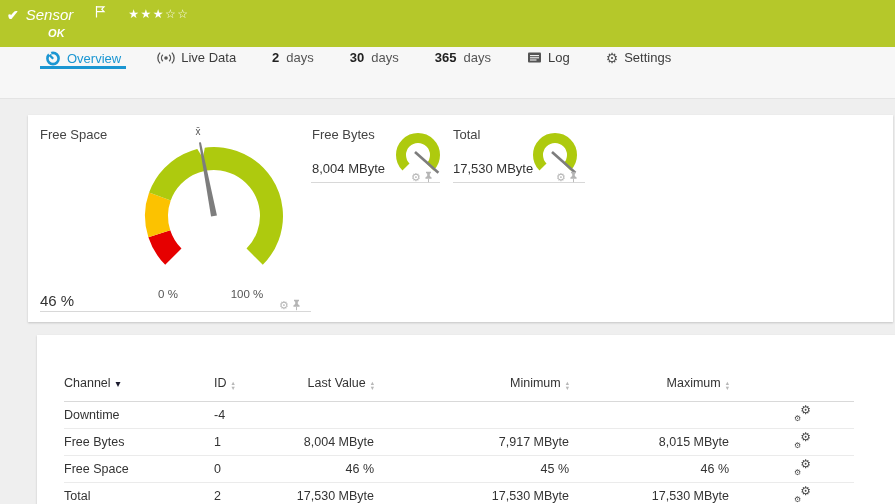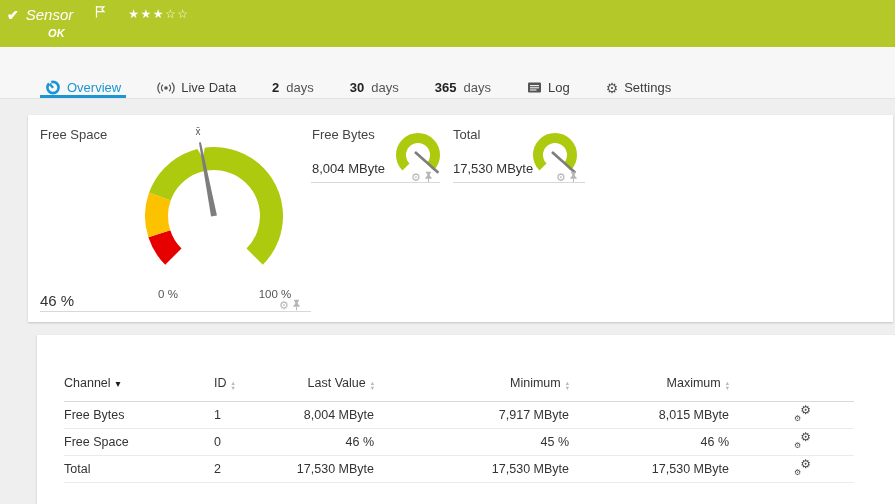--- a/index.html
+++ b/index.html
@@ -11,21 +11,21 @@
   .title-row{display:flex;align-items:flex-start;padding:6px 0 0 7px;}
   .check{font-size:14px;font-weight:bold;margin-right:7px;line-height:18px;}
   .kind{font-style:italic;font-size:15px;line-height:18px;margin-right:17px;}
   .sensor-name{font-size:15.5px;font-weight:700;line-height:18px;letter-spacing:.2px;}
   .flag{margin-left:5px;margin-top:-2px;cursor:pointer;}
   .stars{margin-left:22px;font-size:12px;letter-spacing:1.5px;line-height:14px;margin-top:1px;cursor:pointer;}
   .stars .dim{opacity:.9;}
   .status{position:absolute;left:48px;top:27px;font-size:11px;font-weight:700;letter-spacing:.3px;font-style:italic;}
 
   
-  .tabs{display:flex;align-items:flex-end;height:52px;background:#f7f7f7;border-bottom:1px solid #e4e4e4;padding-left:40px;box-sizing:border-box;}
+  .tabs{display:flex;align-items:flex-start;height:52px;background:#f7f7f7;border-bottom:1px solid #e4e4e4;padding-left:40px;box-sizing:border-box;}
   .tab{display:flex;align-items:center;gap:6px;padding:3px 5px 0 5px;margin-right:26px;border-bottom:3px solid transparent;box-sizing:border-box;font-size:13px;color:#3c3c3c;cursor:pointer;white-space:nowrap;}
   .tab .num{font-weight:700;color:#222;}
   .tab .day-word{color:#555;margin-left:1px;}
   .tab.active{color:#1b96d2;border-bottom-color:#1b96d2;}
   .tab-icon{display:inline-flex;align-items:center;}
   .gear-glyph{font-size:14px;line-height:14px;color:#555;}
 
   
   .panel{position:absolute;left:28px;width:865px;background:#fff;box-shadow:0 1px 2px rgba(0,0,0,.18);}
   .gauges-panel{top:115px;height:207px;}
@@ -127,21 +127,21 @@
     <svg style="position:absolute;left:86px;top:6px;overflow:visible;" width="200" height="175" viewBox="0 0 200 175">
       <path d="M59.34 135.66 A57.5 57.5 0 0 1 45.31 112.77" stroke="#e60000" stroke-width="23" fill="none"></path>
       <path d="M45.31 112.77 A57.5 57.5 0 0 1 45.9 75.52" stroke="#fcc200" stroke-width="23" fill="none"></path>
       <path d="M45.9 75.52 A57.5 57.5 0 1 1 140.66 135.66" stroke="#aeca0e" stroke-width="23" fill="none"></path>
       <polygon points="91.4,23.3 81.6,25.2 88.9,37" fill="#ffffff"></polygon>
       <polygon points="102.95,94.44 86.92,21.14 84.96,21.52 97.05,95.56" fill="#7d7d7d"></polygon>
       <text x="84" y="14" font-size="10" fill="#555" text-anchor="middle">x̄</text>
     </svg>
 
     <span class="scale-label" style="left:120px;top:173px;width:40px;">0 %</span>
-    <span class="scale-label" style="left:222px;top:173px;width:50px;">100 %</span>
+    <span class="scale-label" style="left:194px;top:173px;width:50px;">100 %</span>
     <span class="big-value" style="left:12px;top:177px;">46 %</span>
     <span class="tile-line" style="left:12px;top:196px;width:271px;"></span>
     <span class="tile-icons" style="left:251px;top:184px;">
       <span class="gear-sm">⚙</span>
       <svg width="9" height="12" viewBox="0 0 9 12">
           <path d="M2 0.8 h5 v1.2 L5.8 2.8 v2.2 L7.6 6.6 V7.8 H1.4 V6.6 L3.2 5 V2.8 L2 2 Z" fill="#b5b5b5"></path>
           <rect x="4.1" y="7.8" width="0.9" height="3.4" fill="#b5b5b5"></rect>
         </svg>
     </span>
 
@@ -205,20 +205,29 @@
           <th class="col-right"><span>Maximum</span><span class="sort-idle">
                 <i>▴</i>
                 <i>▾</i>
               </span></th>
           <th></th>
             <th></th>
         </tr>
       </thead>
       <tbody>
         <tr>
+          <td>Downtime</td>
+          <td>-4</td>
+          <td class="col-right"></td>
+          <td class="col-right"></td>
+          <td class="col-right"></td>
+          <td class="icon-cell"><span class="chset"><span class="g1">⚙</span><span class="g2">⚙</span></span></td>
+            <td></td>
+        </tr>
+        <tr>
           <td>Free Bytes</td>
           <td>1</td>
           <td class="col-right">8,004 MByte</td>
           <td class="col-right">7,917 MByte</td>
           <td class="col-right">8,015 MByte</td>
           <td class="icon-cell"><span class="chset"><span class="g1">⚙</span><span class="g2">⚙</span></span></td>
             <td></td>
         </tr>
         <tr>
           <td>Free Space</td>

